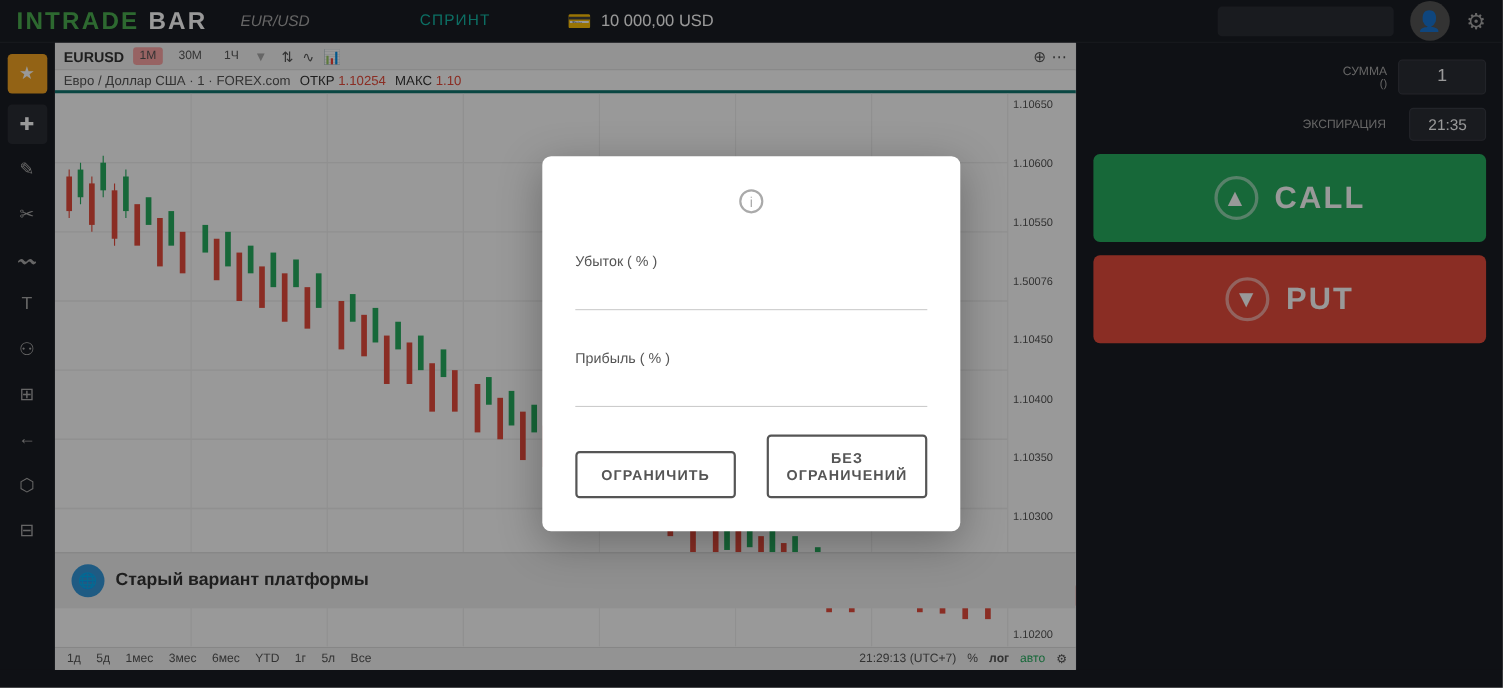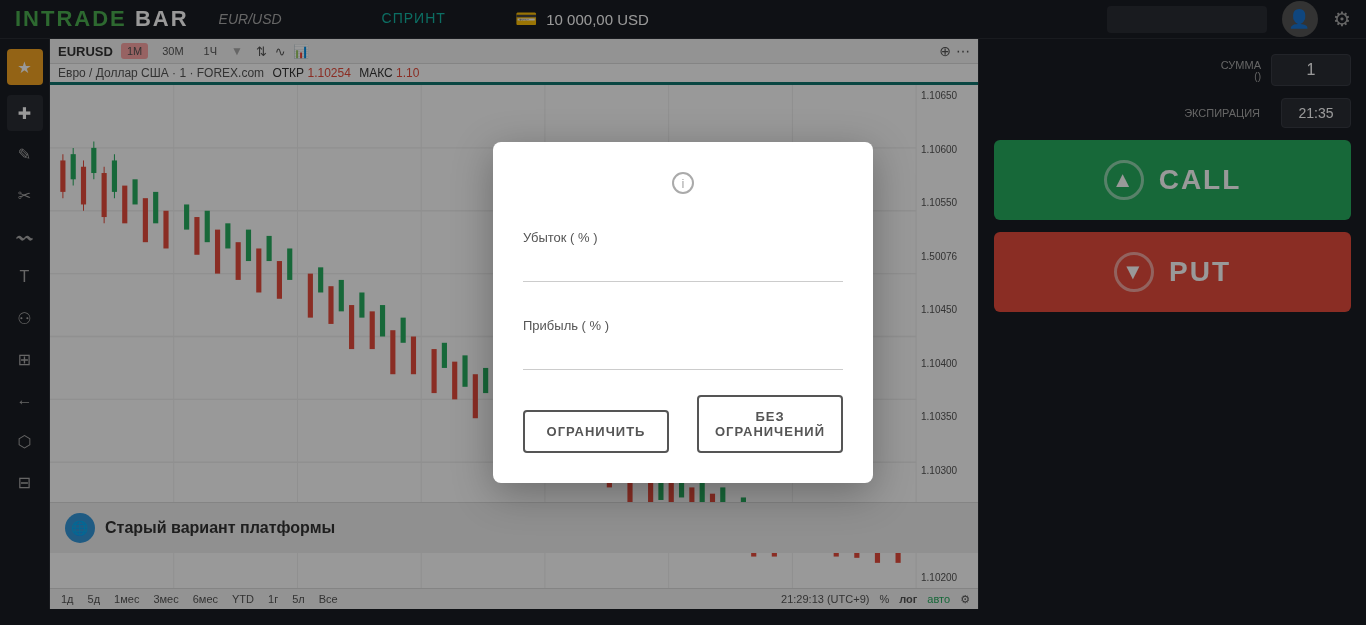--- a/index.html
+++ b/index.html
@@ -300,21 +300,21 @@
       <span class="period-btn">1д</span>
       <span class="period-btn">5д</span>
       <span class="period-btn">1мес</span>
       <span class="period-btn">3мес</span>
       <span class="period-btn">6мес</span>
       <span class="period-btn">YTD</span>
       <span class="period-btn">1г</span>
       <span class="period-btn">5л</span>
       <span class="period-btn">Все</span>
       <div class="chart-bottom-right">
-        <span>21:29:13 (UTC+9)</span>
+        <span>21:29:13 (UTC+7)</span>
         <span style="cursor:pointer;">%</span>
         <span style="cursor:pointer;font-weight:bold;">лог</span>
         <span style="cursor:pointer;color:#27ae60;">авто</span>
         <span style="cursor:pointer;">⚙</span>
       </div>
     </div>
   </div>
 
   <div class="right-panel">
     <div class="sum-row">

